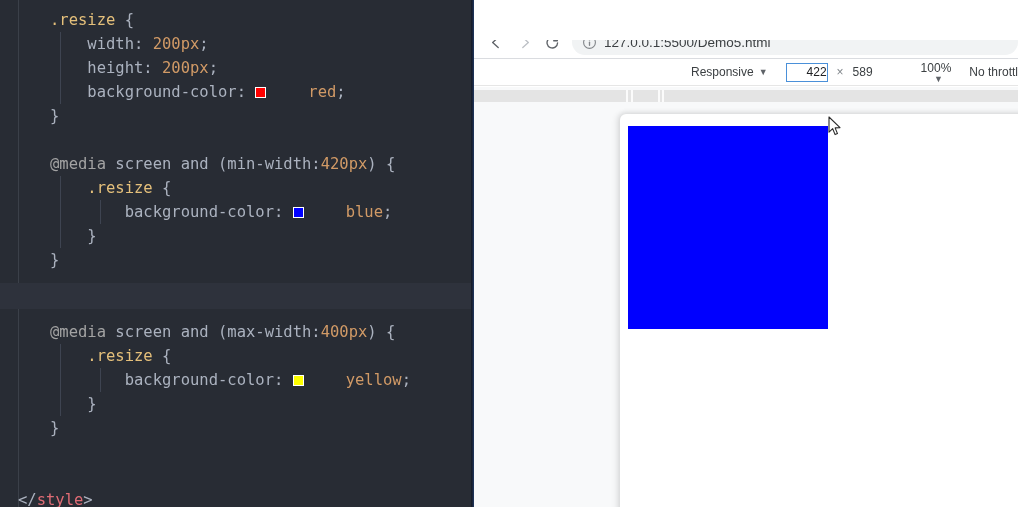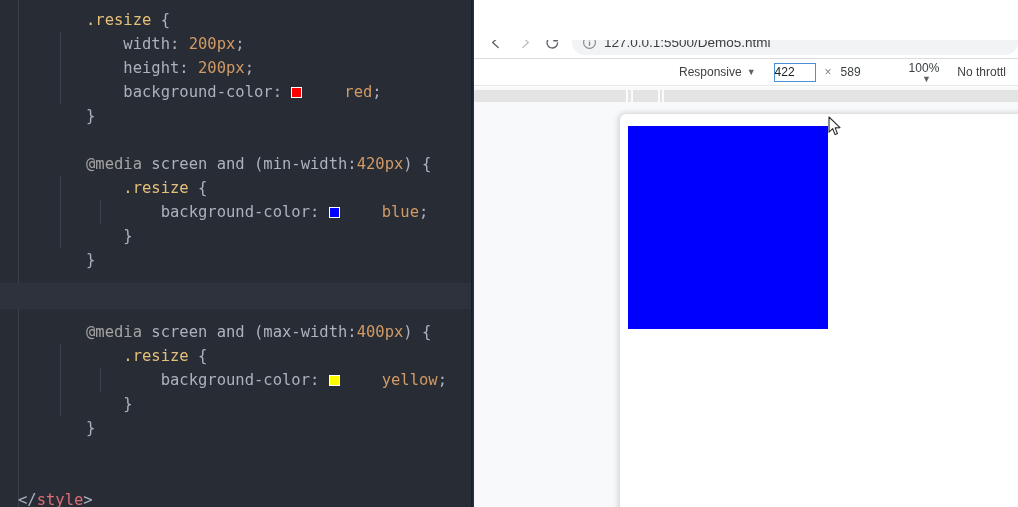--- a/index.html
+++ b/index.html
@@ -69,21 +69,21 @@
     padding-top: 8px;
     font-family: "DejaVu Sans Mono", "Liberation Mono", monospace;
     font-size: 15.5px;
     line-height: 24px;
     color: #abb2bf;
     white-space: pre;
   }
   .ln {
     height: 24px;
     position: relative;
-    padding-left: 86px;
+    padding-left: 50px;
     box-sizing: border-box;
   }
   .ln.flush { padding-left: 18px; }
 
   
   .imark {
     position: absolute;
     top: 0; height: 24px;
     width: 1px;
     background: #3e4451;
@@ -179,21 +179,21 @@
   
   #device-toolbar {
     position: absolute;
     left: 0; right: 0;
     top: 19px;
     height: 27px;
     background: #ffffff;
     display: flex;
     align-items: center;
     justify-content: flex-end;
-    padding-right: 12px;
+    padding-right: 0px;
     box-sizing: border-box;
     font-size: 12px;
     color: #3c4043;
     border-bottom: 1px solid #e6e6e6;
   }
   .dt-item {
     display: flex;
     align-items: center;
     white-space: nowrap;
     font-family: "Liberation Sans", sans-serif;
@@ -205,21 +205,21 @@
     font-size: 9px;
     line-height: 1;
     color: #5f6368;
   }
   #device-preset { margin-right: 18px; }
   #width-input {
     width: 42px;
     height: 19px;
     border: 1px solid #4a90d9;
     background: #ffffff;
-    text-align: left;
+    text-align: right;
     font-family: "Liberation Sans", sans-serif;
     font-size: 12px;
     color: #202124;
     line-height: 17px;
     box-sizing: border-box;
   }
   #dim-x {
     margin: 0 9px;
     color: #80868b;
     font-size: 12px;

